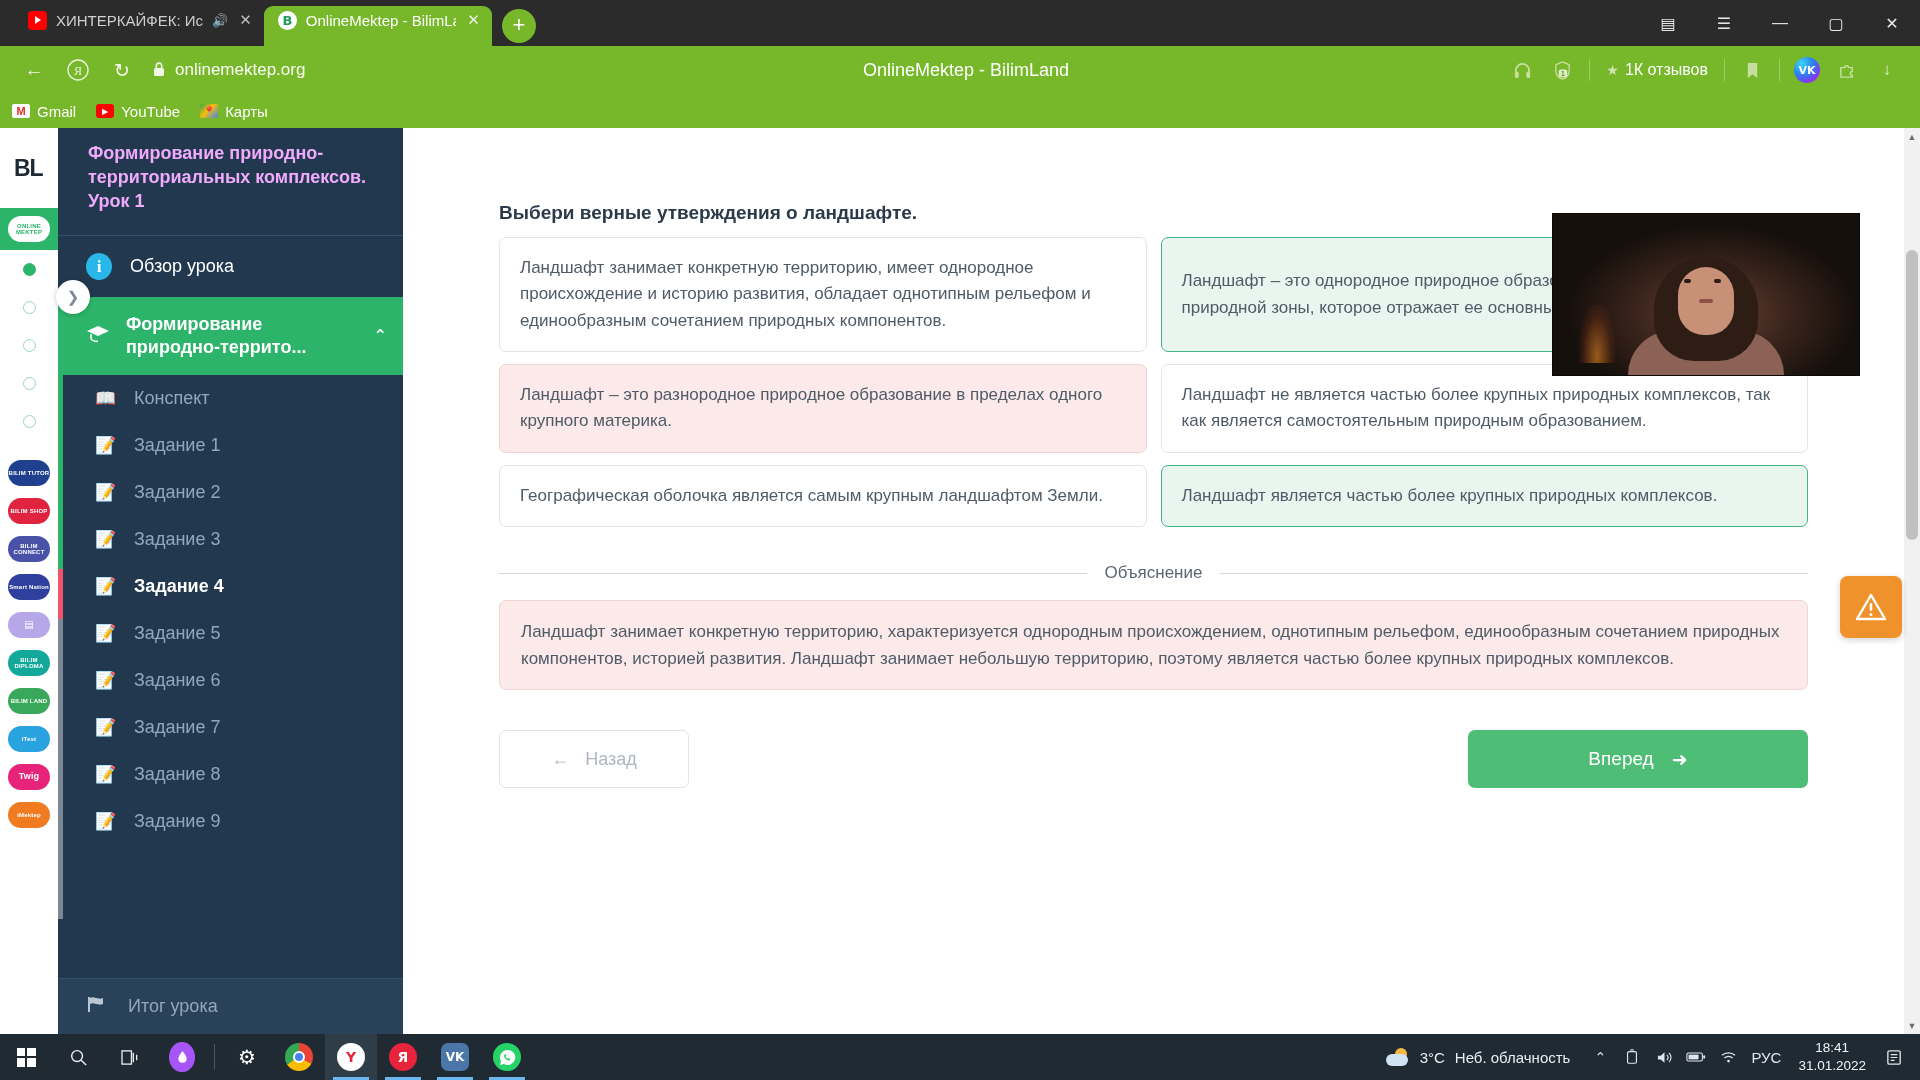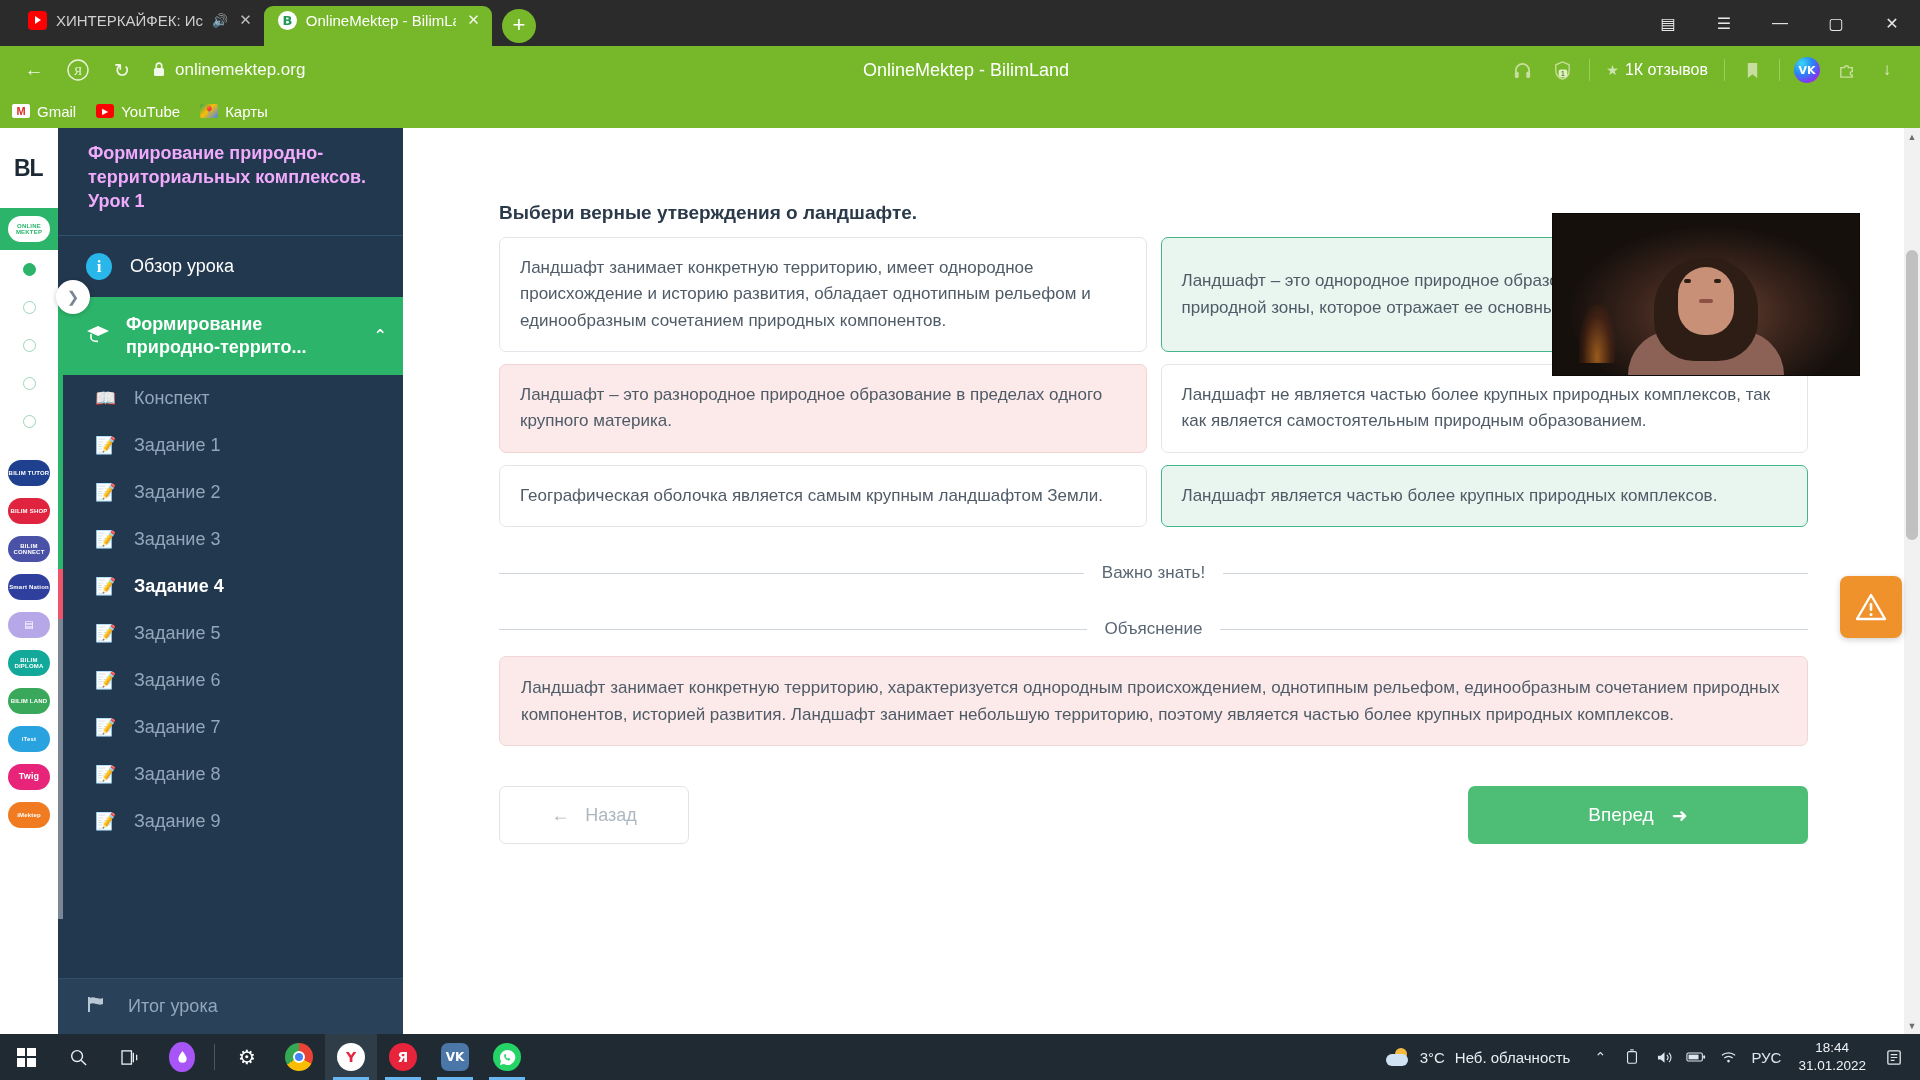--- a/index.html
+++ b/index.html
@@ -479,25 +479,20 @@
 
       <div class="options">
         <div class="opt">Ландшафт занимает конкретную территорию, имеет однородное происхождение и историю развития, обладает однотипным рельефом и единообразным сочетанием природных компонентов.</div>
         <div class="opt correct">Ландшафт – это однородное природное образование в пределах природной зоны, которое отражает ее основные особенности.</div>
         <div class="opt wrong">Ландшафт – это разнородное природное образование в пределах одного крупного материка.</div>
         <div class="opt">Ландшафт не является частью более крупных природных комплексов, так как является самостоятельным природным образованием.</div>
         <div class="opt">Географическая оболочка является самым крупным ландшафтом Земли.</div>
         <div class="opt correct">Ландшафт является частью более крупных природных комплексов.</div>
       </div>
 
-      <div class="sec-head">
-        <span class="sec-line"></span>
-        <span class="sec-label">Важно знать!</span>
-        <span class="sec-line"></span>
-      </div>
 
       <div class="sec-head">
         <span class="sec-line"></span>
         <span class="sec-label">Объяснение</span>
         <span class="sec-line"></span>
       </div>
       <div class="note">Ландшафт занимает конкретную территорию, характеризуется однородным происхождением, однотипным рельефом, единообразным сочетанием природных компонентов, историей развития. Ландшафт занимает небольшую территорию, поэтому является частью более крупных природных комплексов.</div>
 
       <div class="nav-btns">
         <div class="btn-back">
@@ -628,21 +623,21 @@
     </div>
     <div class="tray-ic">
       <svg width="17" height="14" viewBox="0 0 18 14">
           <path d="M2 5.2A11 11 0 0 1 16 5.2" fill="none" stroke="#dfe7ee" stroke-width="1.3"></path>
           <path d="M4.6 8A7 7 0 0 1 13.4 8" fill="none" stroke="#dfe7ee" stroke-width="1.3"></path>
           <circle cx="9" cy="11.3" r="1.4" fill="#dfe7ee"></circle>
         </svg>
     </div>
     <div class="tray-ic" style="width:44px;font-size:15px;">РУС</div>
     <div class="clock">
-      <div>18:44</div>
+      <div>18:41</div>
       <div>31.01.2022</div>
     </div>
     <div class="notif">
       <svg width="19" height="19" viewBox="0 0 20 20">
           <rect x="3" y="3" width="13" height="14" rx="1.6" fill="none" stroke="#dfe7ee" stroke-width="1.4"></rect>
           <path d="M6 7h7M6 10h7M6 13h4" stroke="#dfe7ee" stroke-width="1.3"></path>
         </svg>
     </div>
   </div>
 </div>

